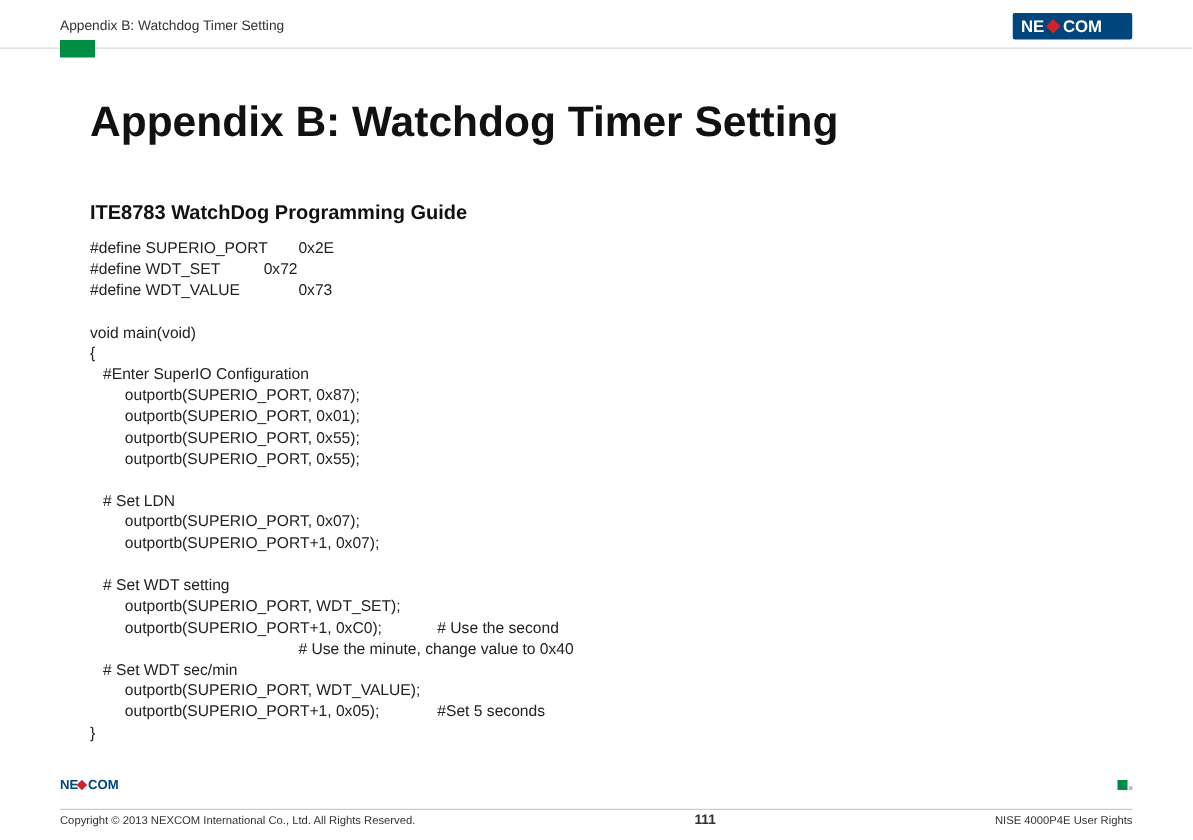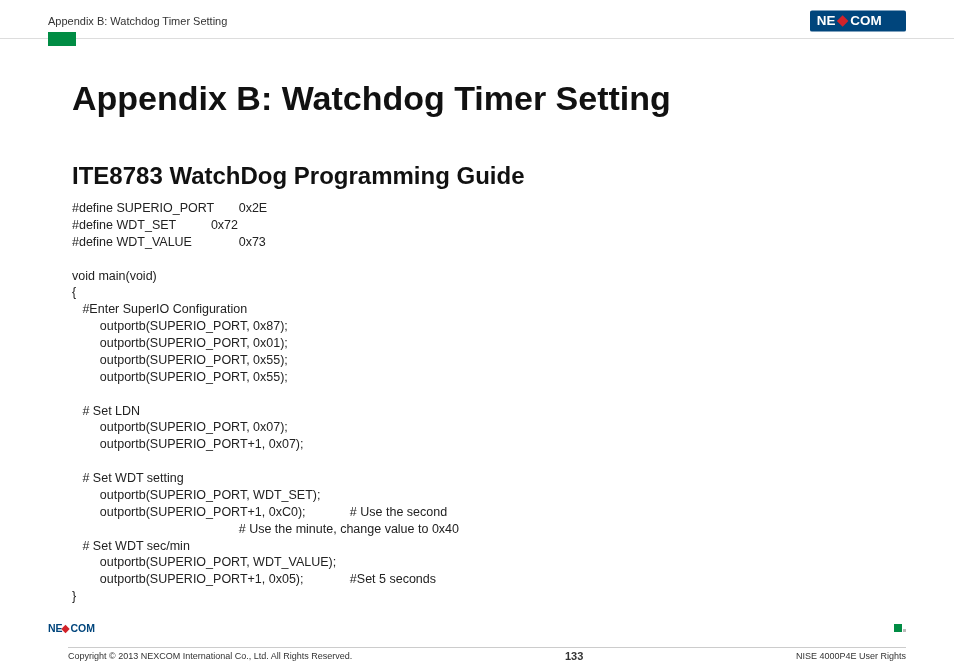--- a/index.html
+++ b/index.html
@@ -43,21 +43,21 @@
   .content {
     padding: 40px 72px 0 72px;
   }
   .page-title {
     font-size: 34px;
     font-weight: 700;
     color: #111;
     margin-bottom: 44px;
   }
   .section-title {
-    font-size: 24px;
+    font-size: 16px;
     font-weight: 700;
     color: #111;
     margin-bottom: 10px;
   }
   .code-block {
     font-family: Arial, sans-serif;
     font-size: 12.5px;
     line-height: 1.35;
     color: #222;
     white-space: pre;
@@ -71,21 +71,20 @@
   }
   .footer-line {
     border-top: 1px solid #ccc;
     margin-top: 4px;
     padding-top: 2px;
     display: flex;
     justify-content: space-between;
     align-items: center;
     font-size: 9px;
     color: #333;
-    margin-left: 20px;
   }
   .footer-logo { width: 70px; height: 16px; margin-bottom: 2px; }
   .footer-page { font-weight: 700; font-size: 11px; }
   .footer-right-deco {
     position: absolute;
     right: 48px;
     bottom: 30px;
     display: flex;
     gap: 1px;
     align-items: flex-end;
@@ -145,16 +144,16 @@
     <text x="0" y="31" font-family="Arial" font-size="30" font-weight="700" fill="#00457c">NE</text>
     <polygon points="50,10 62,22 50,34 38,22" fill="#d2232a"></polygon>
     <text x="64" y="31" font-family="Arial" font-size="30" font-weight="700" fill="#00457c">COM</text>
   </svg>
   <div class="footer-right-deco">
     <div class="sq1"></div>
       <div class="sq3"></div>
   </div>
   <div class="footer-line">
     <span>Copyright © 2013 NEXCOM International Co., Ltd. All Rights Reserved.</span>
-    <span class="footer-page">133</span>
+    <span class="footer-page">111</span>
     <span>NISE 4000P4E User Rights</span>
   </div>
 </div>
 
 </body></html>

